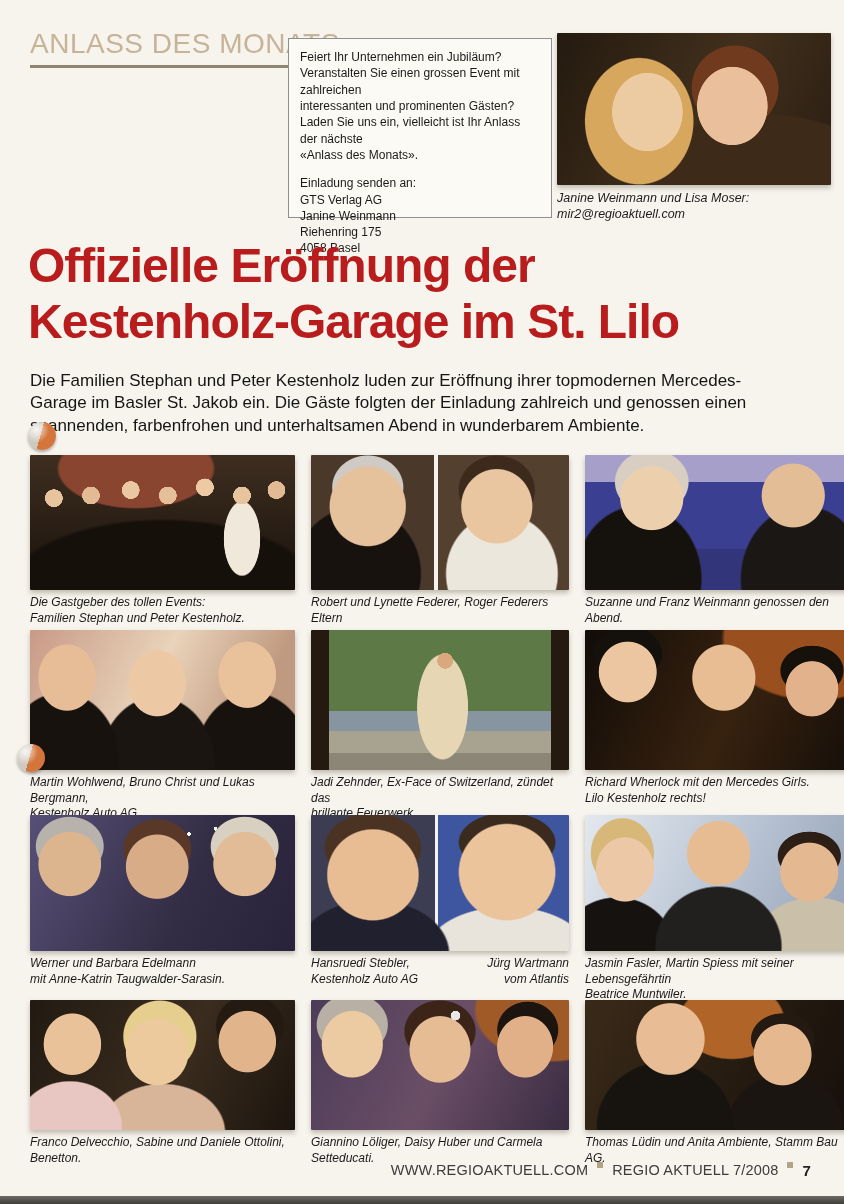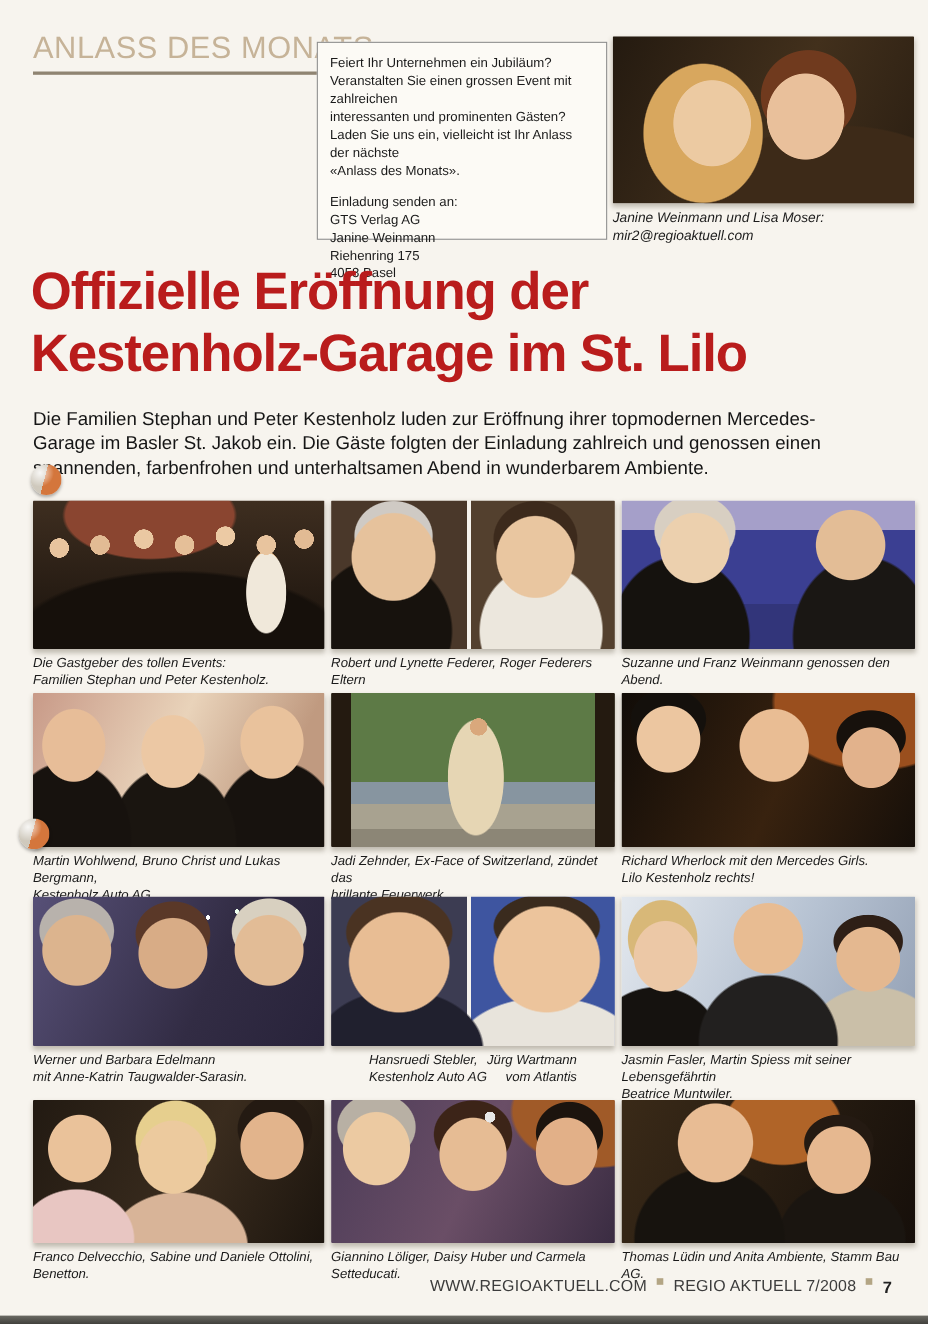--- a/index.html
+++ b/index.html
@@ -43,30 +43,30 @@
     position:absolute;width:28px;height:28px;border-radius:50%;
     background:
       radial-gradient(circle at 30% 28%, rgba(255,255,255,.85), rgba(255,255,255,0) 45%),
       linear-gradient(105deg,#cfc9bd 45%,#d4763c 45%);
     box-shadow:0 2px 3px rgba(0,0,0,.3);
   }
   .sphere-1{left:28px;top:422px;}
   .sphere-2{left:17px;top:744px;z-index:6;}
   
   .row{position:absolute;left:30px;width:800px;display:grid;
-       grid-template-columns:265px 258px 267px;column-gap:6px;}
+       grid-template-columns:265px 258px 267px;column-gap:16px;}
   .row1{top:455px}.row1 .photo{height:135px}
   .row2{top:630px}.row2 .photo{height:140px}
   .row3{top:815px}.row3 .photo{height:136px}
   .row4{top:1000px}.row4 .photo{height:130px}
   .caption{
     margin-top:5px;font-style:italic;font-size:12px;line-height:1.3;
     color:#1a1a1a;white-space:pre-line;
   }
-  .caption-split{display:flex;justify-content:center;}
+  .caption-split{display:flex;justify-content:space-between;}
   .caption-split .right{text-align:right;}
   
   .footer{
     position:absolute;right:33px;top:1162px;
     display:flex;align-items:flex-start;gap:9px;
     font-size:14.5px;color:#3c3c3c;letter-spacing:.2px;
   }
   .bullet{width:6px;height:6px;background:#b3a584;}
   .page-num{font-weight:bold;color:#222;font-size:15px;}
   .scan-edge{

